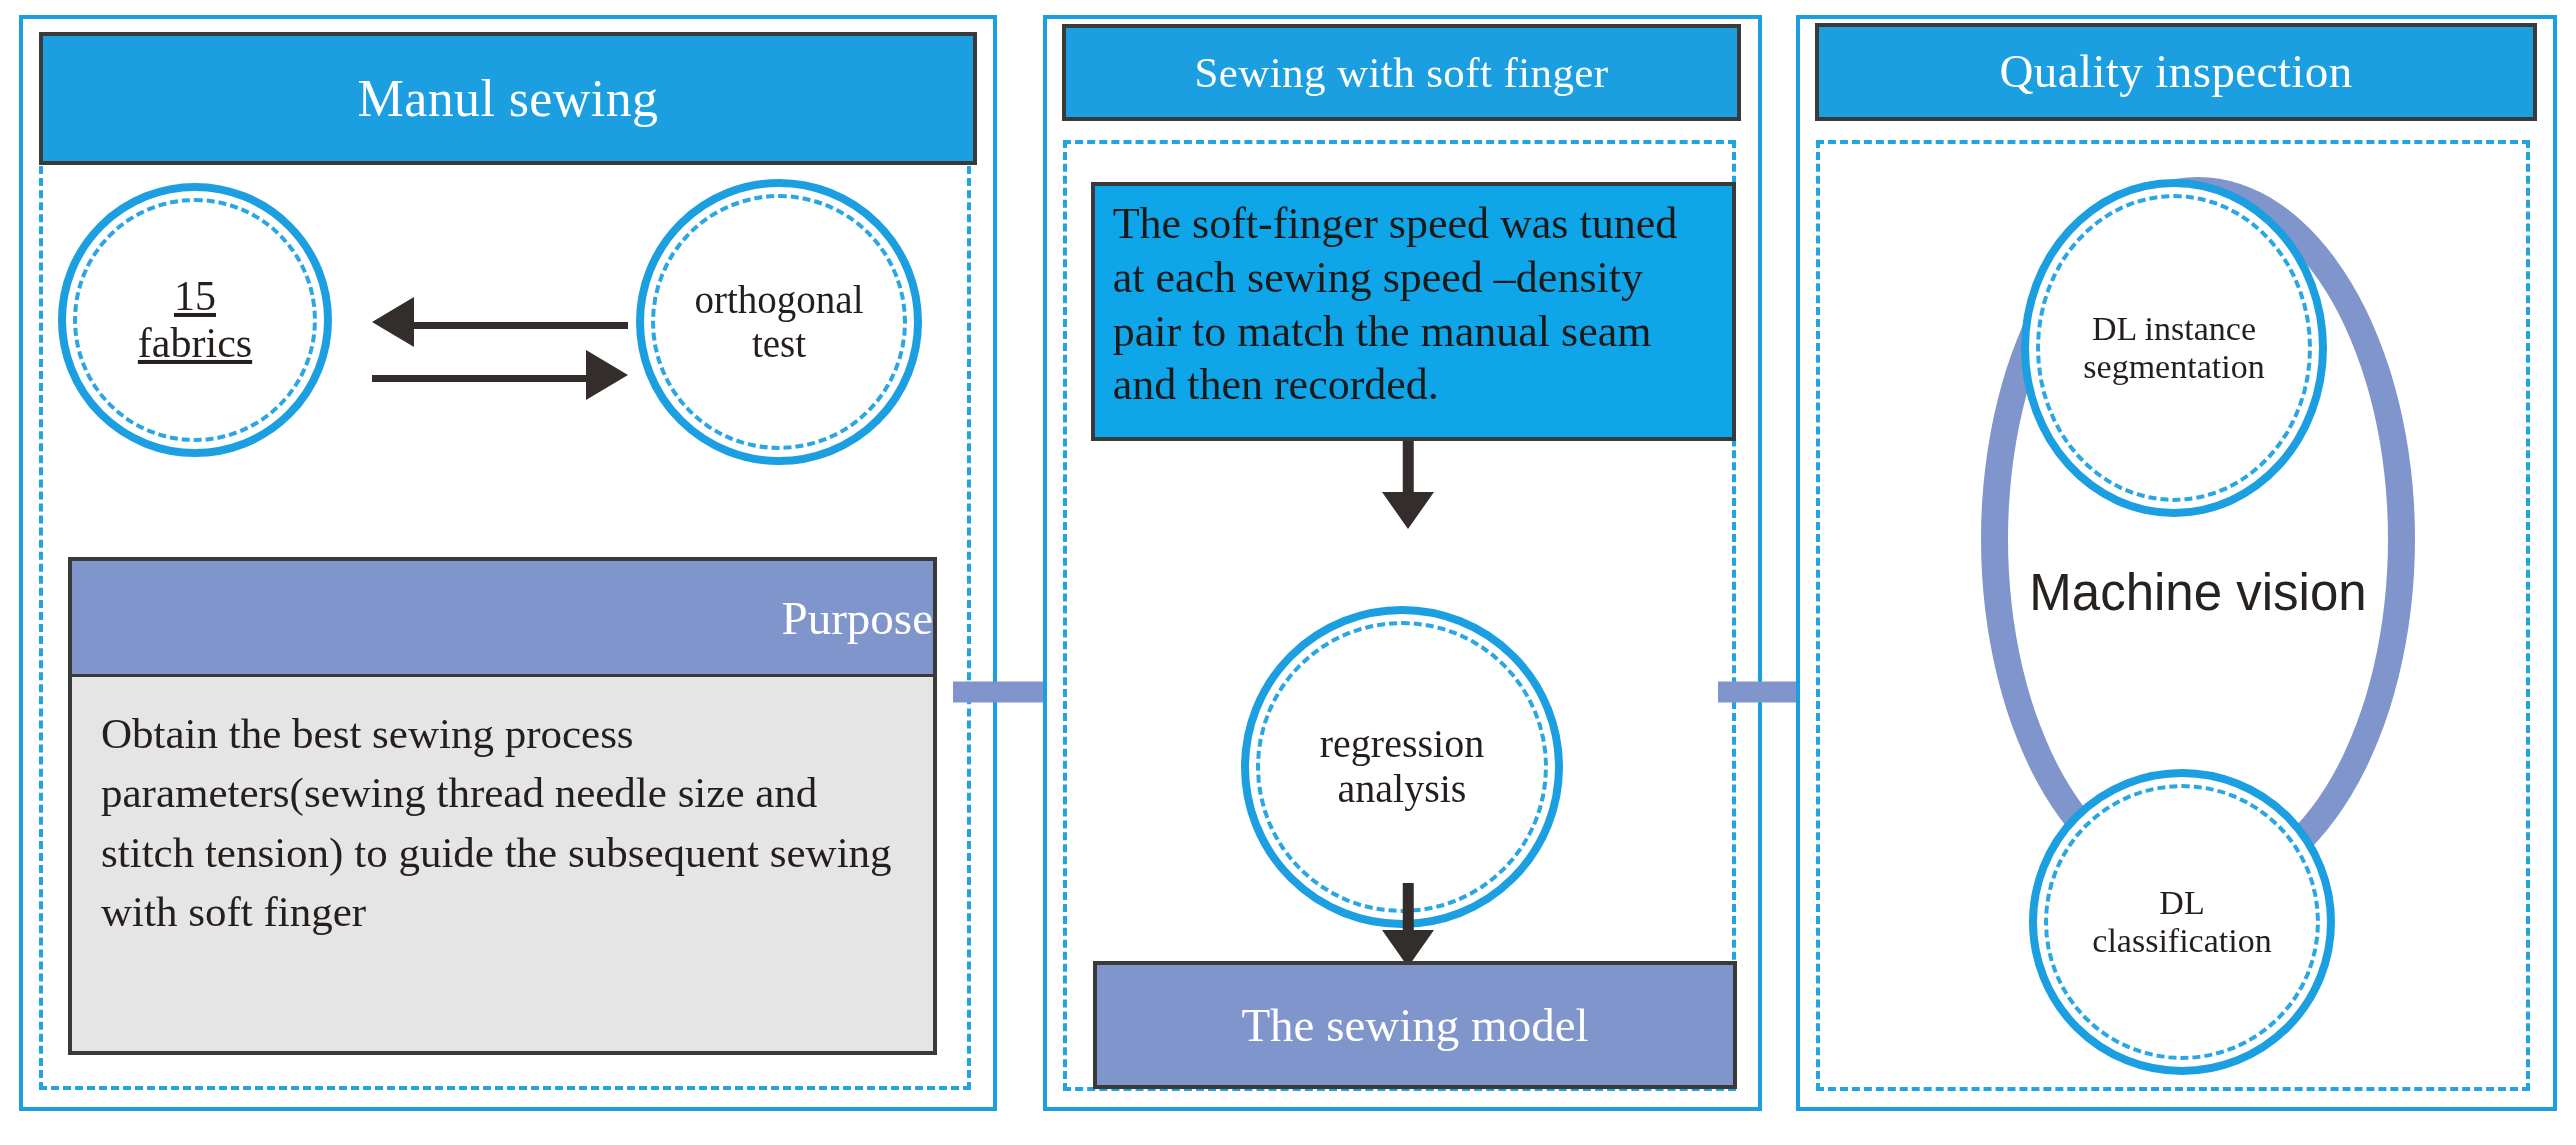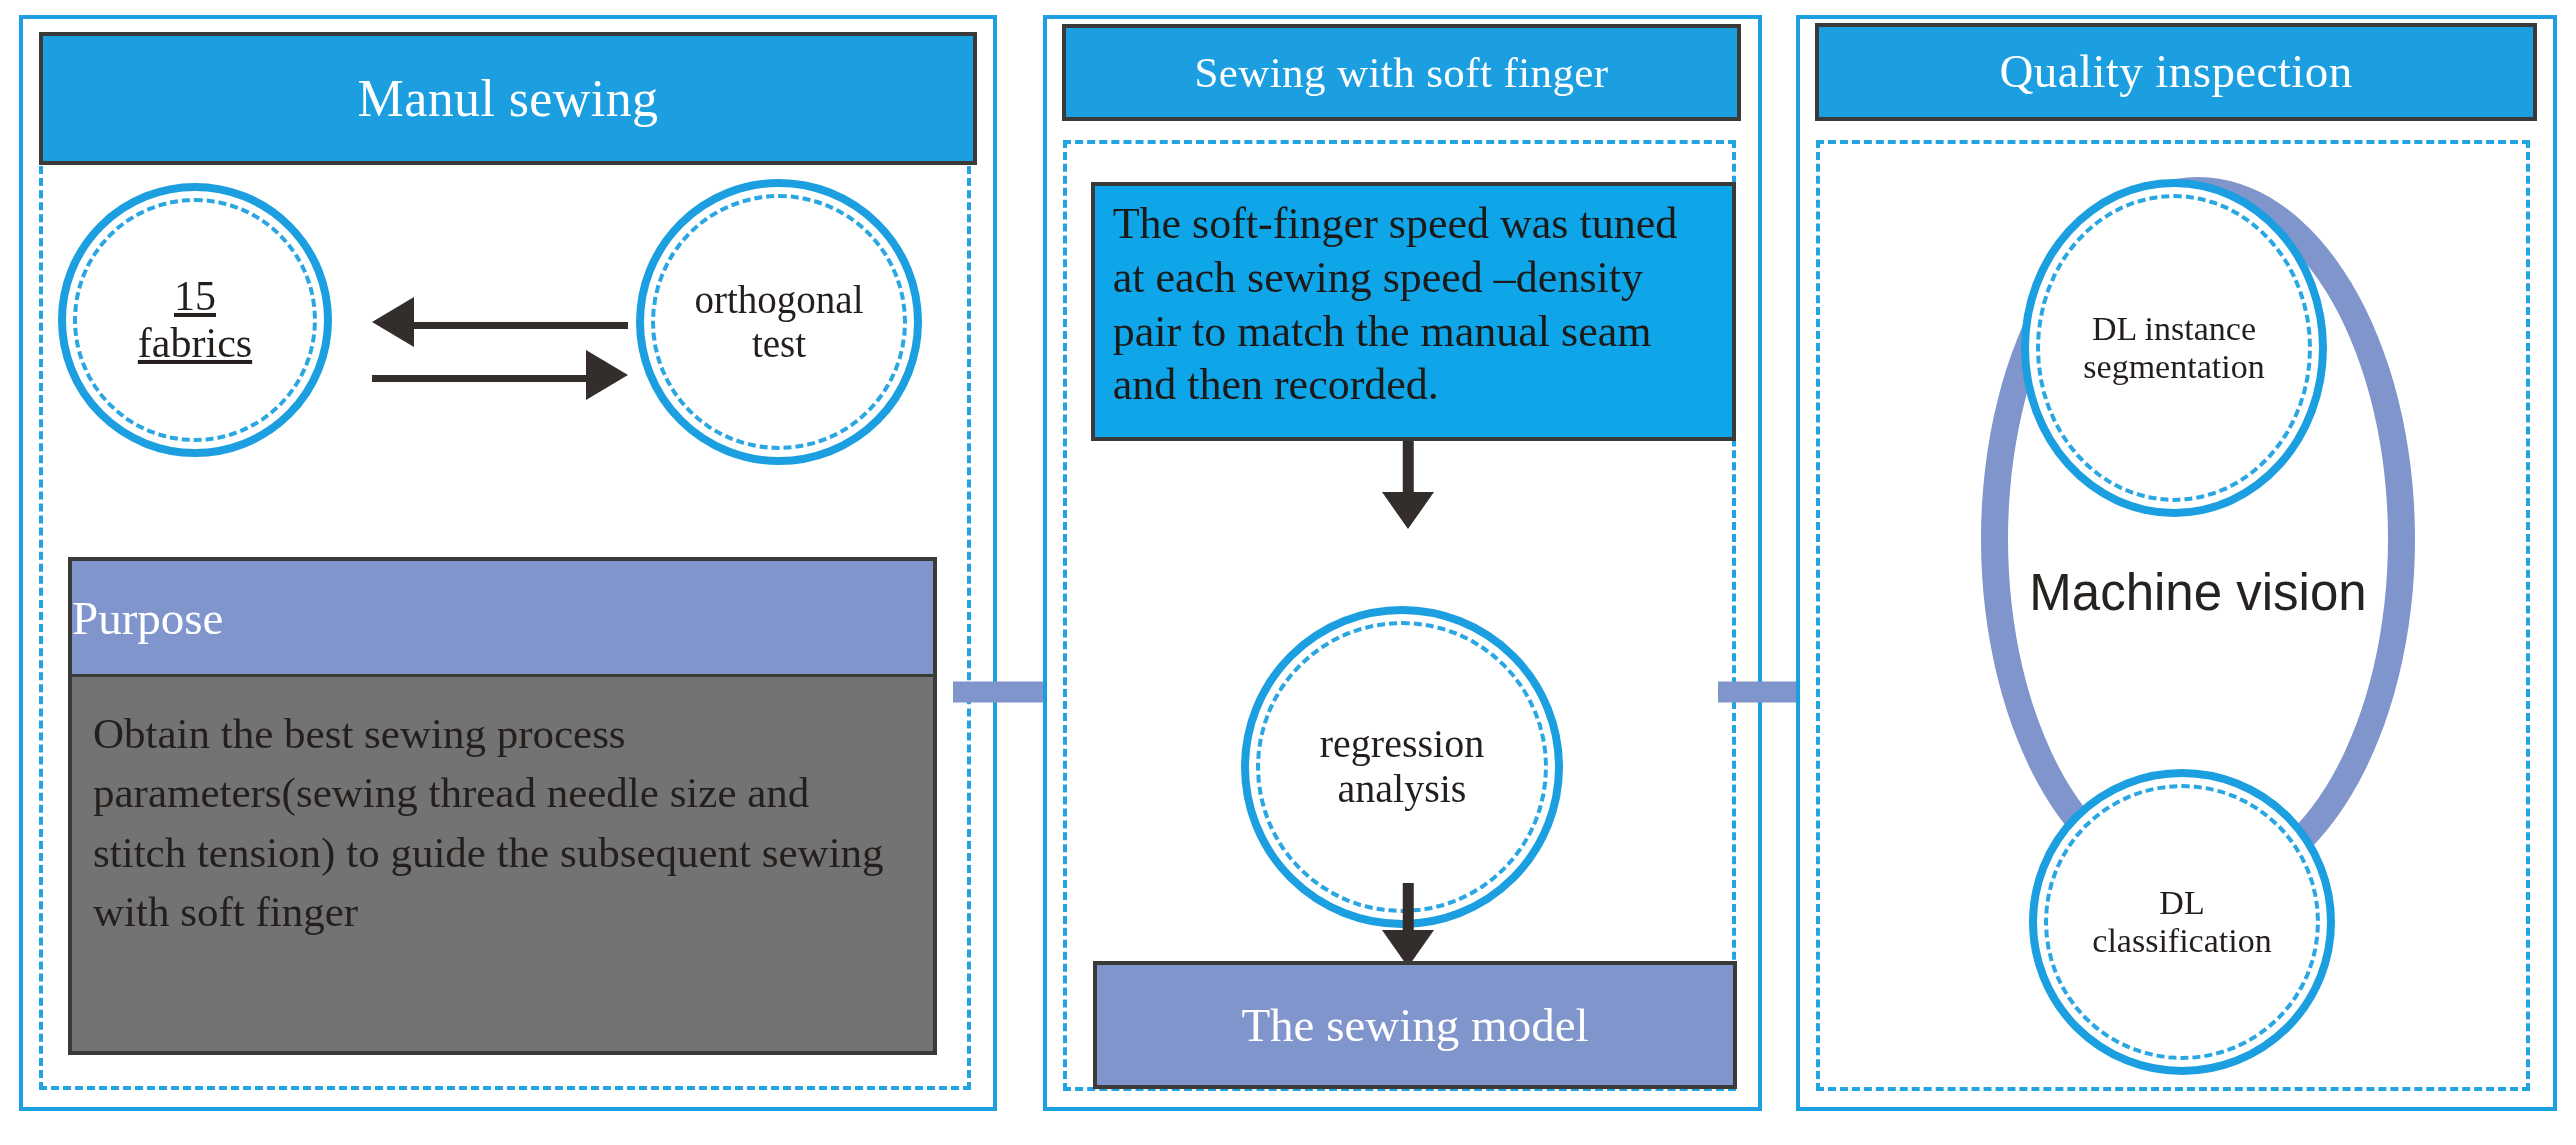--- a/index.html
+++ b/index.html
@@ -32,25 +32,25 @@
   .dcircle .ring{
     position:absolute;left:7.2px;top:7.2px;right:7.2px;bottom:7.2px;
     border-radius:50%;border:4px dashed #2aa6e3;box-sizing:border-box;
   }
   .dcircle .lbl{
     position:absolute;left:6%;right:6%;top:50%;transform:translateY(-50%);
     text-align:center;color:#241f1c;line-height:1.12;z-index:2;
   }
   .box-title{
     position:absolute;box-sizing:border-box;background:#7f95cb;border:4px solid #3a3a38;
-    color:#fff;display:flex;align-items:center;justify-content:flex-start;text-align:center;
+    color:#fff;display:flex;align-items:center;justify-content:flex-end;text-align:center;
   }
   .box-body{
-    position:absolute;box-sizing:border-box;border:4px solid #3a3a38;border-top:none;background:#737373;
-    color:#241f1c;padding:27px 21px 8px 21px;line-height:1.38;
+    position:absolute;box-sizing:border-box;border:4px solid #3a3a38;border-top:none;background:#e5e5e5;
+    color:#241f1c;padding:27px 21px 8px 29px;line-height:1.38;
   }
   .lightbox{
     position:absolute;box-sizing:border-box;background:#0ea5e9;border:4px solid #3a3a38;
     color:#1c1a18;padding:11.3px 14.5px 8px 17.7px;line-height:1.22;
   }
   .slatebox{
     position:absolute;box-sizing:border-box;background:#7f95cb;border:4px solid #3a3a38;
     color:#fff;display:flex;align-items:center;justify-content:center;text-align:center;
   }
 

